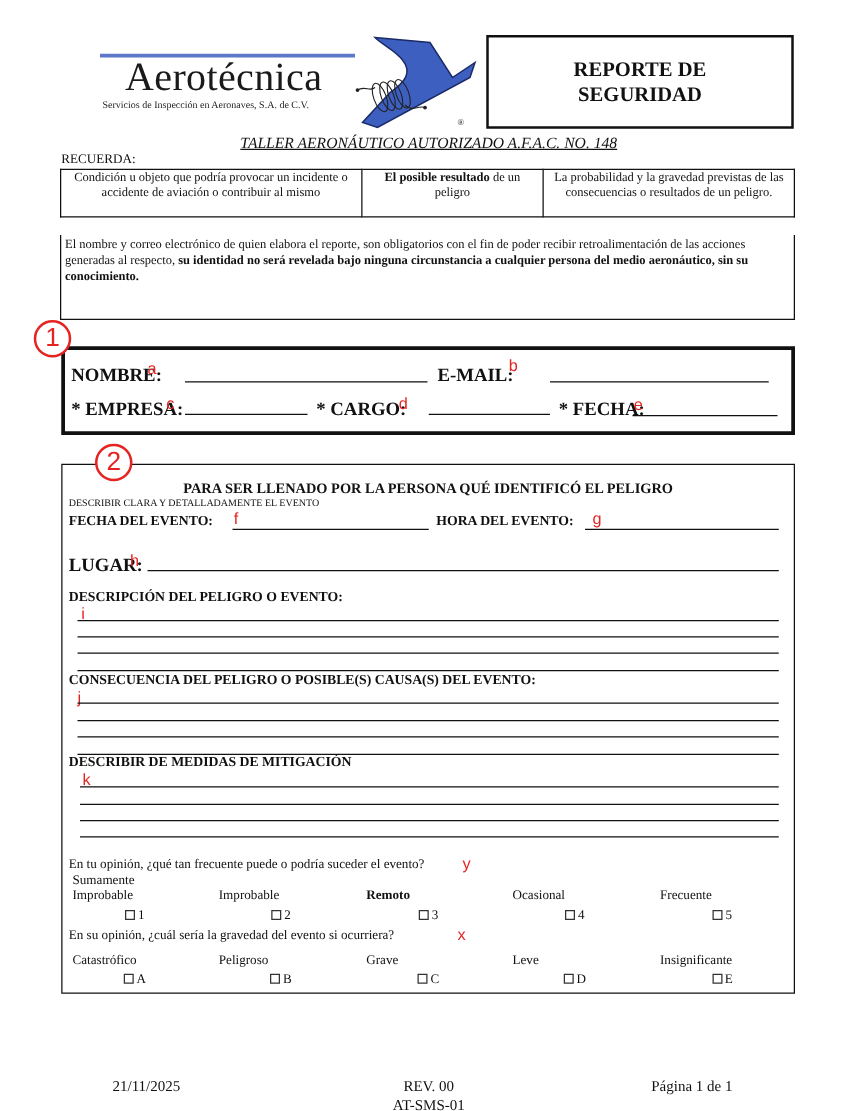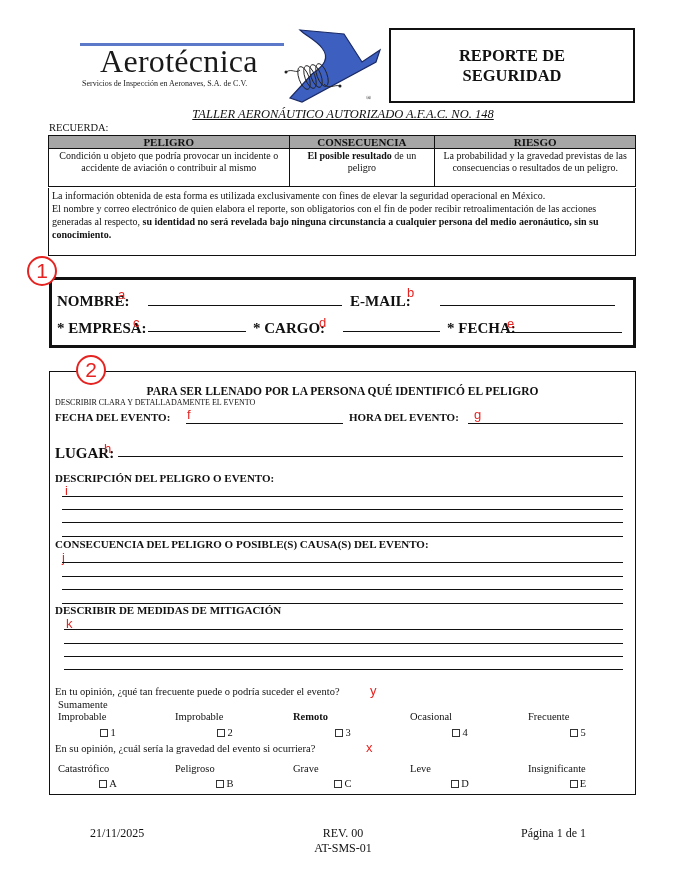--- a/index.html
+++ b/index.html
@@ -42,21 +42,21 @@
     .sec2 { left: 49px; top: 371px; width: 587px; height: 424px; border: 1px solid #111; }
     .sec2-title { left: 49px; width: 587px; top: 385px; text-align: center; font-weight: bold; font-size: 11.5px; }
     .sec2-sub { left: 55px; top: 398px; font-size: 8px; }
     .wline { left: 62px; width: 561px; height: 1px; background: #111; }
 
     .question { font-size: 10.5px; white-space: nowrap; }
     .opt { font-size: 10.5px; text-align: left; width: 100px; line-height: 12px; }
     .chk { font-size: 10.5px; text-align: center; width: 60px; }
     .chk .box { display: inline-block; width: 8px; height: 8px; border: 1px solid #333; margin-right: 2px; vertical-align: -1px; }
 
-    .footer { font-size: 12px; line-height: 15px; }
+    .footer { font-size: 12px; line-height: 15px; margin-top: 36px; }
   </style>
 </head>
 <body>
 
 <div class="abs logo-line"></div>
 <div class="abs logo-word">Aerotécnica</div>
 <div class="abs logo-sub">Servicios de Inspección en Aeronaves, S.A. de C.V.</div>
 <svg class="abs logo-mark" viewBox="0 0 100 78">
   <path d="M18 2 L62 6 L80 34 L98 22 L94 34 L20 74 L8 70 L30 46 C42 38 48 30 40 20 C34 12 24 8 18 2 Z" fill="#3d5fbf" stroke="#1a2a66" stroke-width="1.2"></path>
   <g fill="none" stroke="#222" stroke-width="0.9">
@@ -80,35 +80,29 @@
 <div class="abs taller">TALLER AERONÁUTICO AUTORIZADO A.F.A.C. NO. 148</div>
 <div class="abs recuerda">RECUERDA:</div>
 
 <table class="abs def-table">
   <colgroup>
       <col style="width:241px">
       <col style="width:146px">
       <col style="width:201px">
     </colgroup>
   <tbody>
-      <tr>
-    <th>PELIGRO</th>
-    <th>CONSECUENCIA</th>
-    <th>RIESGO</th>
-  </tr>
   <tr>
     <td>Condición u objeto que podría provocar un incidente o accidente de aviación o contribuir al mismo</td>
     <td><b>El posible resultado</b><span> de un peligro</span></td>
     <td>La probabilidad y la gravedad previstas de las consecuencias o resultados de un peligro.</td>
   </tr>
 </tbody>
   </table>
 
 <div class="abs info-box">
-  <div>La información obtenida de esta forma es utilizada exclusivamente con fines de elevar la seguridad operacional en México.</div>
   <div><span>El nombre y correo electrónico de quien elabora el reporte, son obligatorios con el fin de poder recibir retroalimentación de las acciones generadas al respecto, </span><b>su identidad no será revelada bajo ninguna circunstancia a cualquier persona del medio aeronáutico, sin su conocimiento.</b></div>
 </div>
 
 <div class="abs sec1"></div>
 <div class="abs circle-num" style="left:27px; top:256px;">1</div>
 
 <div class="abs lbl" style="left:57px; top:293px;">NOMBRE:</div>
 <div class="abs red-letter" style="left:118px; top:288px;">a</div>
 <div class="abs uline" style="left:148px; top:305px; width:194px;"></div>
 

